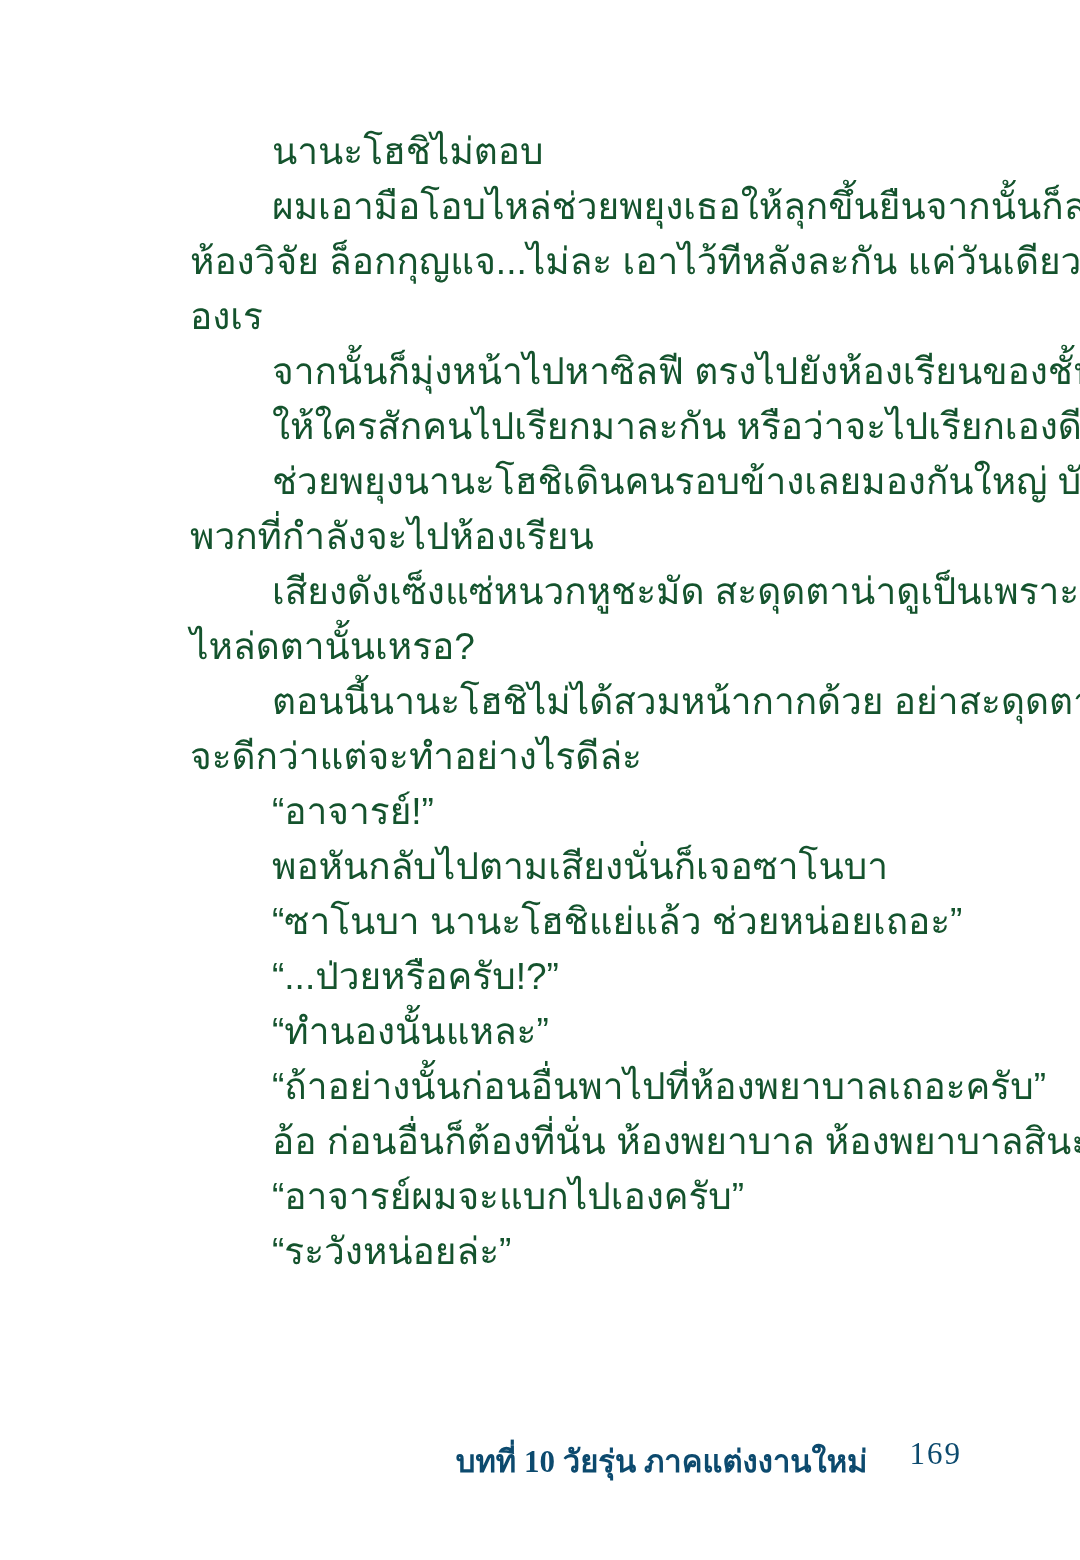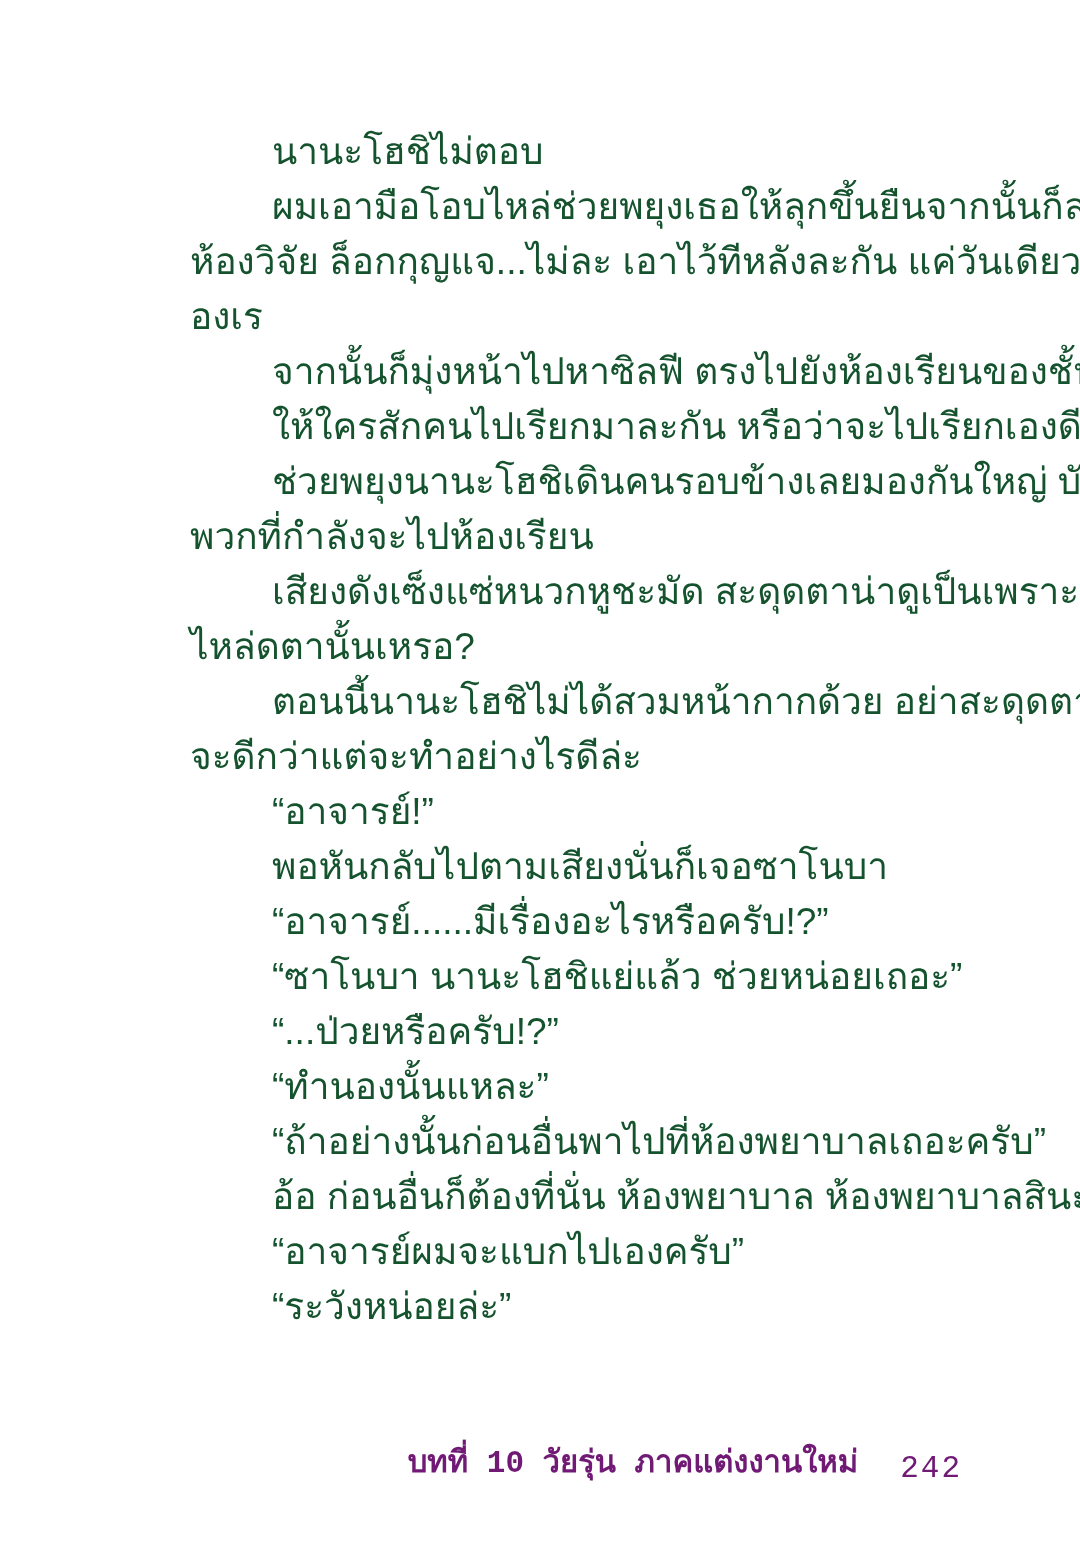--- a/index.html
+++ b/index.html
@@ -31,26 +31,26 @@
     white-space: nowrap;
   }
   .line.indent {
     padding-left: 82px;
   }
   .page-footer {
     position: absolute;
     right: 118px;
     bottom: 74px;
     display: flex;
-    align-items: flex-end;
+    align-items: flex-start;
     gap: 42px;
-    font-family: Liberation Mono, monospace;
+    font-family: Liberation Serif, serif;
     font-size: 31px;
     font-weight: 600;
-    color: #701a75;
+    color: #0c4a6e;
     white-space: nowrap;
   }
   .page-footer .page-num {
     font-weight: 500;
     letter-spacing: 2px;
   }
 </style>
 </head>
 <body>
 
@@ -64,28 +64,27 @@
       <div class="line indent">จากนั้นก็มุ่งหน้าไปหาซิลฟี ตรงไปยังห้องเรียนของชั้นปีที่ห้า</div>
       <div class="line indent">ให้ใครสักคนไปเรียกมาละกัน หรือว่าจะไปเรียกเองดี</div>
       <div class="line indent">ช่วยพยุงนานะโฮชิเดินคนรอบข้างเลยมองกันใหญ่ บังเอิญเจอกับ</div>
       <div class="line">พวกที่กำลังจะไปห้องเรียน</div>
       <div class="line indent">เสียงดังเซ็งแซ่หนวกหูชะมัด สะดุดตาน่าดูเป็นเพราะผมช่วยพยุง</div>
       <div class="line">ไหล่ดตานั้นเหรอ?</div>
       <div class="line indent">ตอนนี้นานะโฮชิไม่ได้สวมหน้ากากด้วย อย่าสะดุดตาคนนักเลย</div>
       <div class="line">จะดีกว่าแต่จะทำอย่างไรดีล่ะ</div>
       <div class="line indent">“อาจารย์!”</div>
       <div class="line indent">พอหันกลับไปตามเสียงนั่นก็เจอซาโนบา</div>
-      <div class="line indent">“อาจารย์......มีเรื่องอะไรหรือครับ!?”</div>
       <div class="line indent">“ซาโนบา นานะโฮชิแย่แล้ว ช่วยหน่อยเถอะ”</div>
       <div class="line indent">“...ป่วยหรือครับ!?”</div>
       <div class="line indent">“ทำนองนั้นแหละ”</div>
       <div class="line indent">“ถ้าอย่างนั้นก่อนอื่นพาไปที่ห้องพยาบาลเถอะครับ”</div>
       <div class="line indent">อ้อ ก่อนอื่นก็ต้องที่นั่น ห้องพยาบาล ห้องพยาบาลสินะ ดีละ</div>
       <div class="line indent">“อาจารย์ผมจะแบกไปเองครับ”</div>
       <div class="line indent">“ระวังหน่อยล่ะ”</div>
     </main>
 
   <footer class="page-footer">
     <span>บทที่ 10 วัยรุ่น ภาคแต่งงานใหม่</span>
-    <span class="page-num">242</span>
+    <span class="page-num">169</span>
   </footer>
 
 </div>
 
 </body></html>

